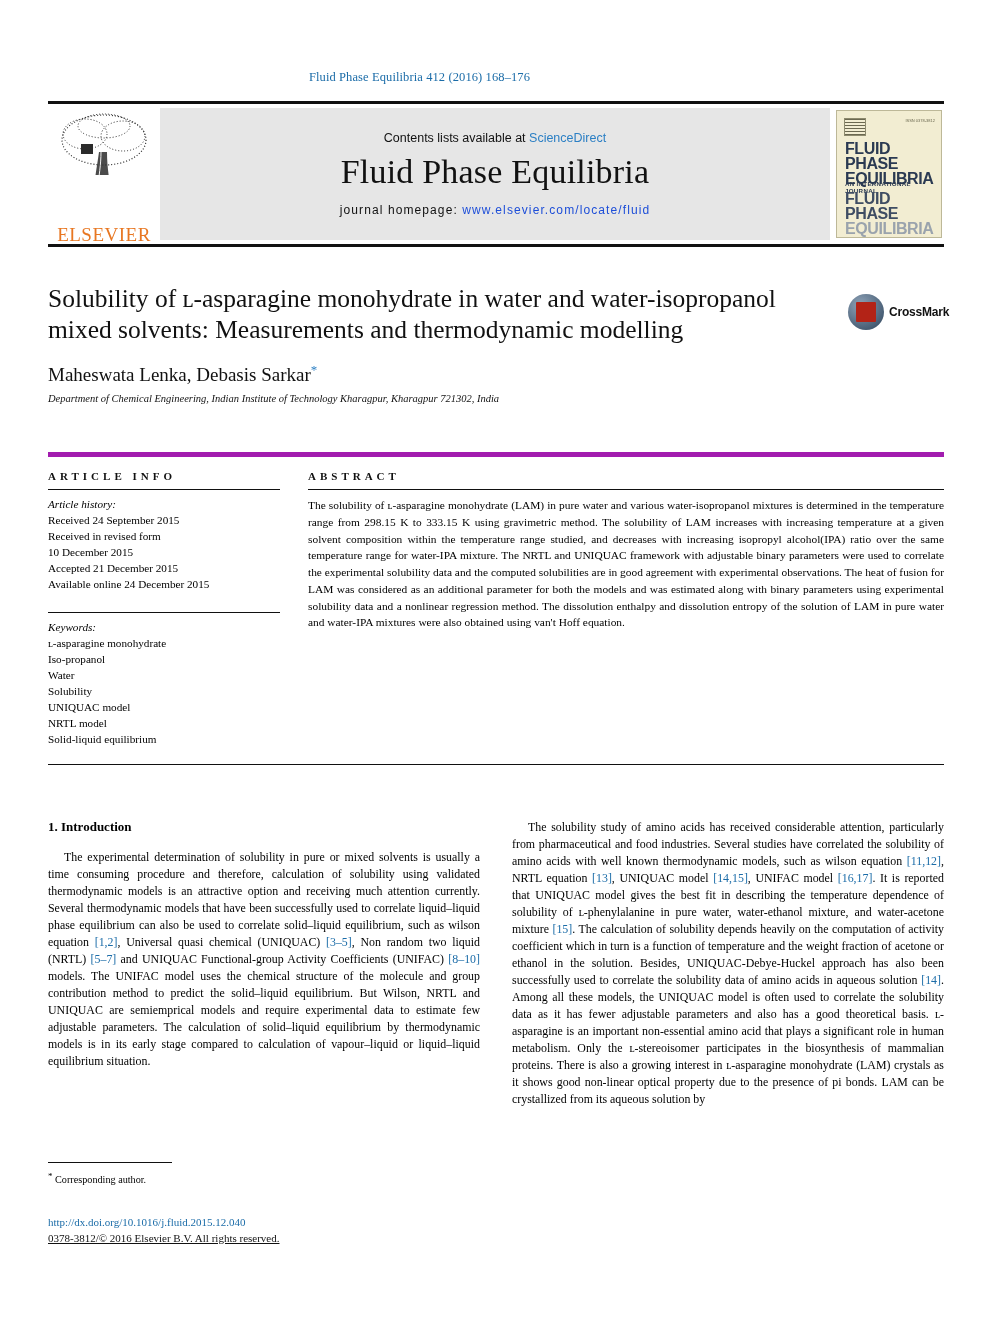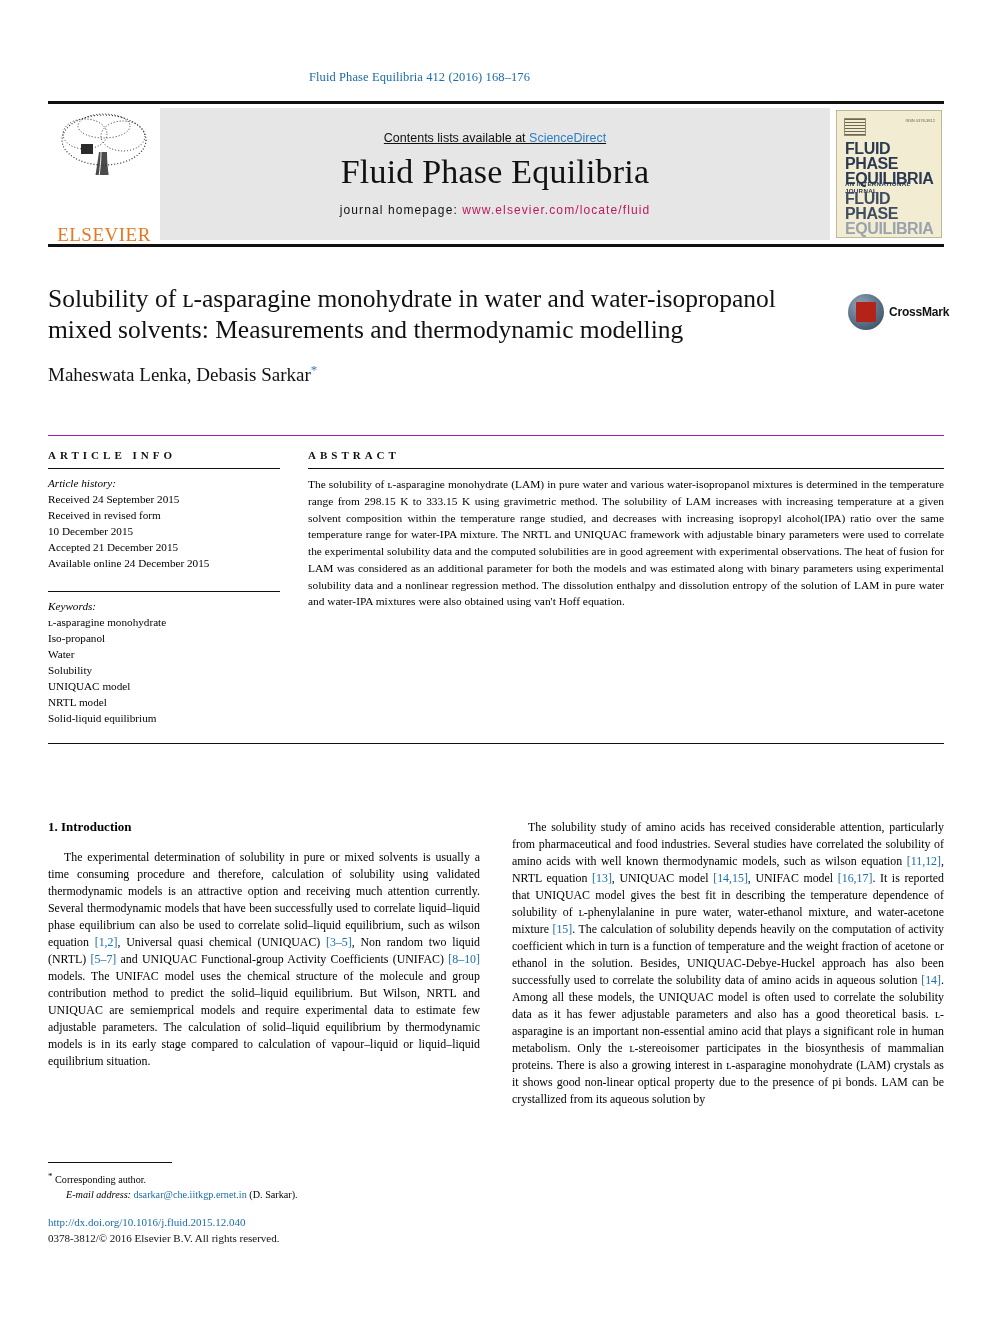--- a/index.html
+++ b/index.html
@@ -80,41 +80,40 @@
     flex-direction: column;
     align-items: center;
     justify-content: center;
     margin: 4px 0 4px 0;
   }
   .contents-line {
     font-family: "Liberation Sans", sans-serif;
     font-size: 12.5px;
     color: #111;
     margin-bottom: 10px;
-    text-decoration: underline;
   }
   .contents-line .sd {
     color: #2b7fc4;
   }
   .journal-title {
     font-family: "Liberation Serif", serif;
     font-size: 34px;
     color: #111;
     line-height: 1;
     margin-bottom: 14px;
     letter-spacing: 0.2px;
   }
   .homepage-line {
     font-family: "Liberation Sans", sans-serif;
     font-size: 12px;
     letter-spacing: 1.1px;
     color: #111;
   }
   .homepage-line .url {
-    color: #be185d;
+    color: #1d4ed8;
   }
   .cover-thumb {
     width: 106px;
     flex: 0 0 106px;
     margin: 6px 2px 6px 6px;
     background: #f2edd2;
     border: 1px solid #bdb898;
     position: relative;
     overflow: hidden;
     box-sizing: border-box;
@@ -227,23 +226,23 @@
     font-weight: bold;
     font-size: 12px;
     color: #111;
     letter-spacing: -0.2px;
   }
 
   
   .band {
     position: absolute;
     left: 48px;
-    top: 435px;
+    top: 452px;
     width: 896px;
-    border-top: 1px solid #a21caf;
+    border-top: 5px solid #a21caf;
     border-bottom: 1px solid #111;
     padding: 0;
     box-sizing: border-box;
     display: flex;
   }
   .col-info {
     width: 246px;
     flex: 0 0 246px;
     padding: 13px 14px 16px 0;
     box-sizing: border-box;
@@ -355,20 +354,21 @@
   }
   .doi {
     font-size: 11px;
     color: #1b6ca8;
     line-height: 1.45;
   }
   .issn {
     font-size: 11px;
     color: #111;
     line-height: 1.45;
+    text-decoration: underline;
   }
 </style>
 </head>
 <body>
 
 <div class="page">
 
   <div class="runhead">Fluid Phase Equilibria 412 (2016) 168–176</div>
 
   <div class="masthead">
@@ -403,20 +403,21 @@
       <div class="cov-issn">ISSN 0378-3812</div>
       <div class="cov-t1"><span>FLUID PHASE</span><br><span>EQUILIBRIA</span></div>
       <div class="cov-sub">AN INTERNATIONAL JOURNAL</div>
       <div class="cov-t2"><span class="dark">FLUID PHASE</span><br><span>EQUILIBRIA</span></div>
     </div>
   </div>
 
   <div class="title-wrap">
     <h1 class="art-title">Solubility of ʟ-asparagine monohydrate in water and water-isopropanol mixed solvents: Measurements and thermodynamic modelling</h1>
     <div class="authors"><span>Maheswata Lenka, Debasis Sarkar</span><span class="star">*</span></div>
+    <div class="affil">Department of Chemical Engineering, Indian Institute of Technology Kharagpur, Kharagpur 721302, India</div>
   </div>
 
   <div class="crossmark">
     <div class="cm-circle">
         <div class="cm-book"></div>
       </div>
     <div class="cm-label">CrossMark</div>
   </div>
 
   <div class="band">
@@ -459,21 +460,20 @@
     </div>
 
     <div class="bcol">
       <p class="para"><span>The solubility study of amino acids has received considerable attention, particularly from pharmaceutical and food industries. Several studies have correlated the solubility of amino acids with well known thermodynamic models, such as wilson equation </span><span class="ref">[11,12]</span><span>, NRTL equation </span><span class="ref">[13]</span><span>, UNIQUAC model </span><span class="ref">[14,15]</span><span>, UNIFAC model </span><span class="ref">[16,17]</span><span>. It is reported that UNIQUAC model gives the best fit in describing the temperature dependence of solubility of ʟ-phenylalanine in pure water, water-ethanol mixture, and water-acetone mixture </span><span class="ref">[15]</span><span>. The calculation of solubility depends heavily on the computation of activity coefficient which in turn is a function of temperature and the weight fraction of acetone or ethanol in the solution. Besides, UNIQUAC-Debye-Huckel approach has also been successfully used to correlate the solubility data of amino acids in aqueous solution </span><span class="ref">[14]</span><span>. Among all these models, the UNIQUAC model is often used to correlate the solubility data as it has fewer adjustable parameters and also has a good theoretical basis. ʟ-asparagine is an important non-essential amino acid that plays a significant role in human metabolism. Only the ʟ-stereoisomer participates in the biosynthesis of mammalian proteins. There is also a growing interest in ʟ-asparagine monohydrate (LAM) crystals as it shows good non-linear optical property due to the presence of pi bonds. LAM can be crystallized from its aqueous solution by</span></p>
     </div>
   </div>
 
   <div class="footnote">
     <div class="fn-rule"></div>
     <div class="fn-line"><span class="mark">*</span> <span>Corresponding author.</span></div>
-    <div class="fn-email"><i>E-mail address:</i> <span class="link">dsarkar@che.iitkgp.ernet.in</span> <span>(D. Sarkar).</span></div>
   </div>
 
   <div class="doi-block">
     <div class="doi">http://dx.doi.org/10.1016/j.fluid.2015.12.040</div>
     <div class="issn">0378-3812/© 2016 Elsevier B.V. All rights reserved.</div>
   </div>
 
 </div>
 
 </body></html>

